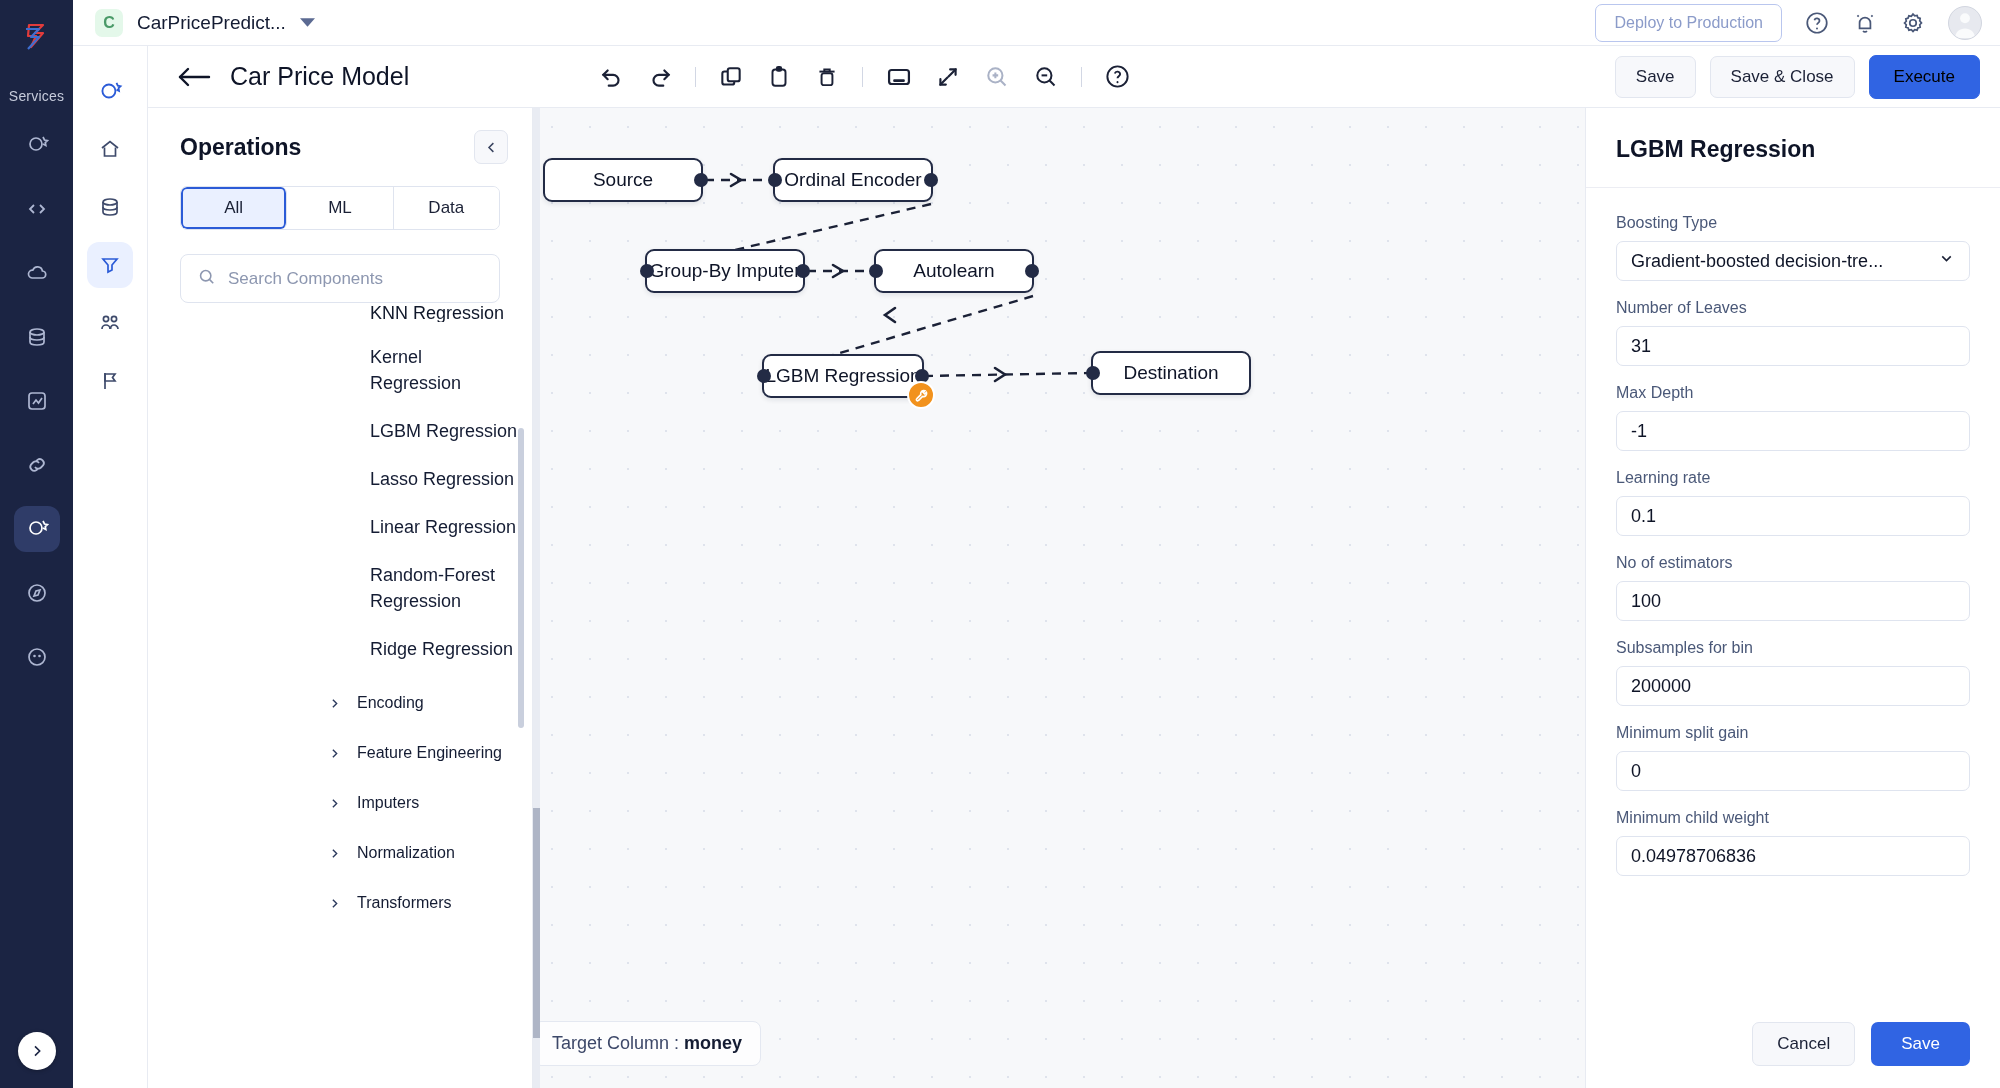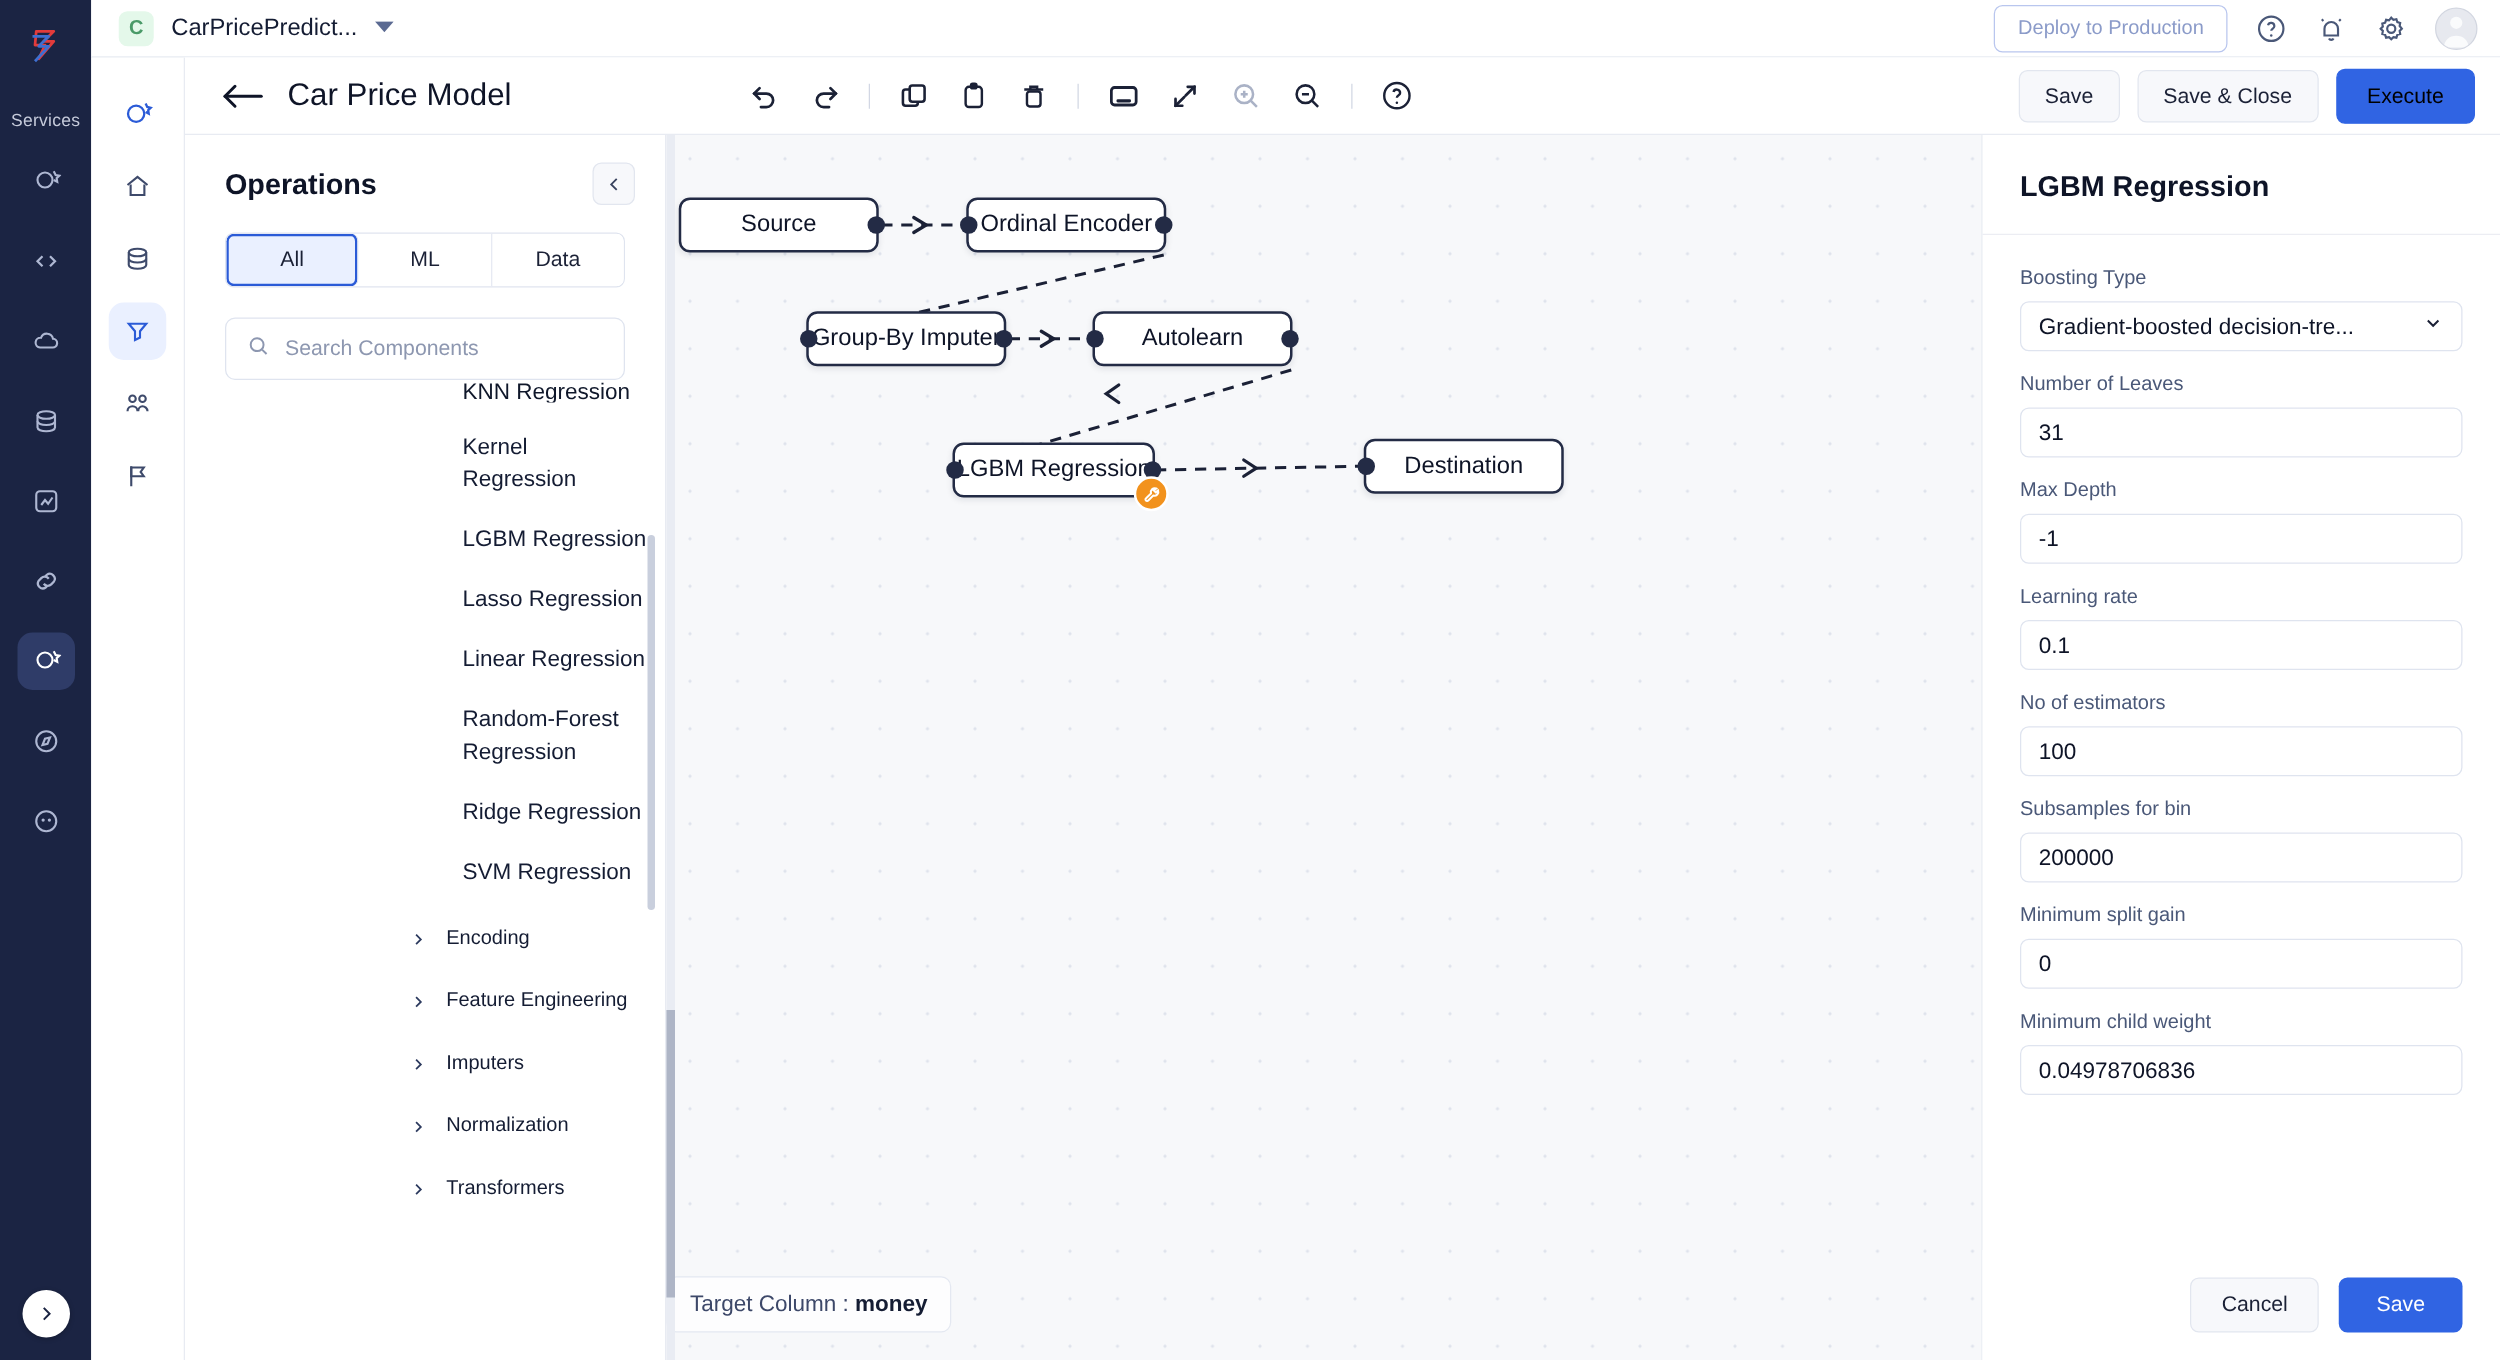--- a/index.html
+++ b/index.html
@@ -474,21 +474,20 @@
     </div>
 
     <div class="ops-list">
       <div class="clip-item">KNN Regression</div>
       <div class="op-item">Kernel Regression</div>
       <div class="op-item">LGBM Regression</div>
       <div class="op-item">Lasso Regression</div>
       <div class="op-item">Linear Regression</div>
       <div class="op-item">Random-Forest Regression</div>
       <div class="op-item">Ridge Regression</div>
-      <div class="op-item">SVM Regression</div>
 
       <div class="cat-item">
         <span class="chev">
             <svg width="13" height="13" viewBox="0 0 24 24" fill="none" stroke="currentColor" stroke-width="2.6">
               <path d="M9 5l7 7-7 7"></path>
             </svg>
           </span>
         <span>Encoding</span>
       </div>
       <div class="cat-item">

